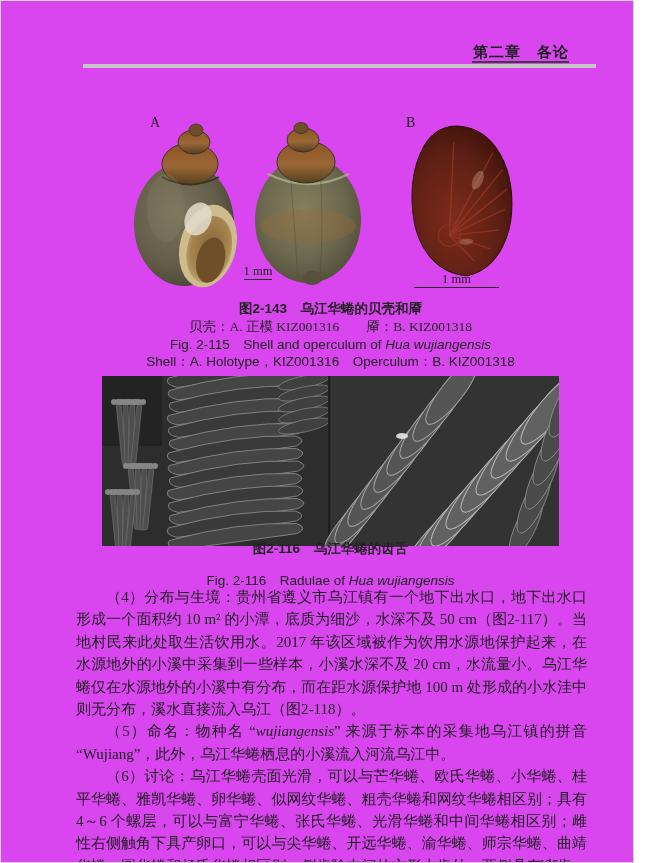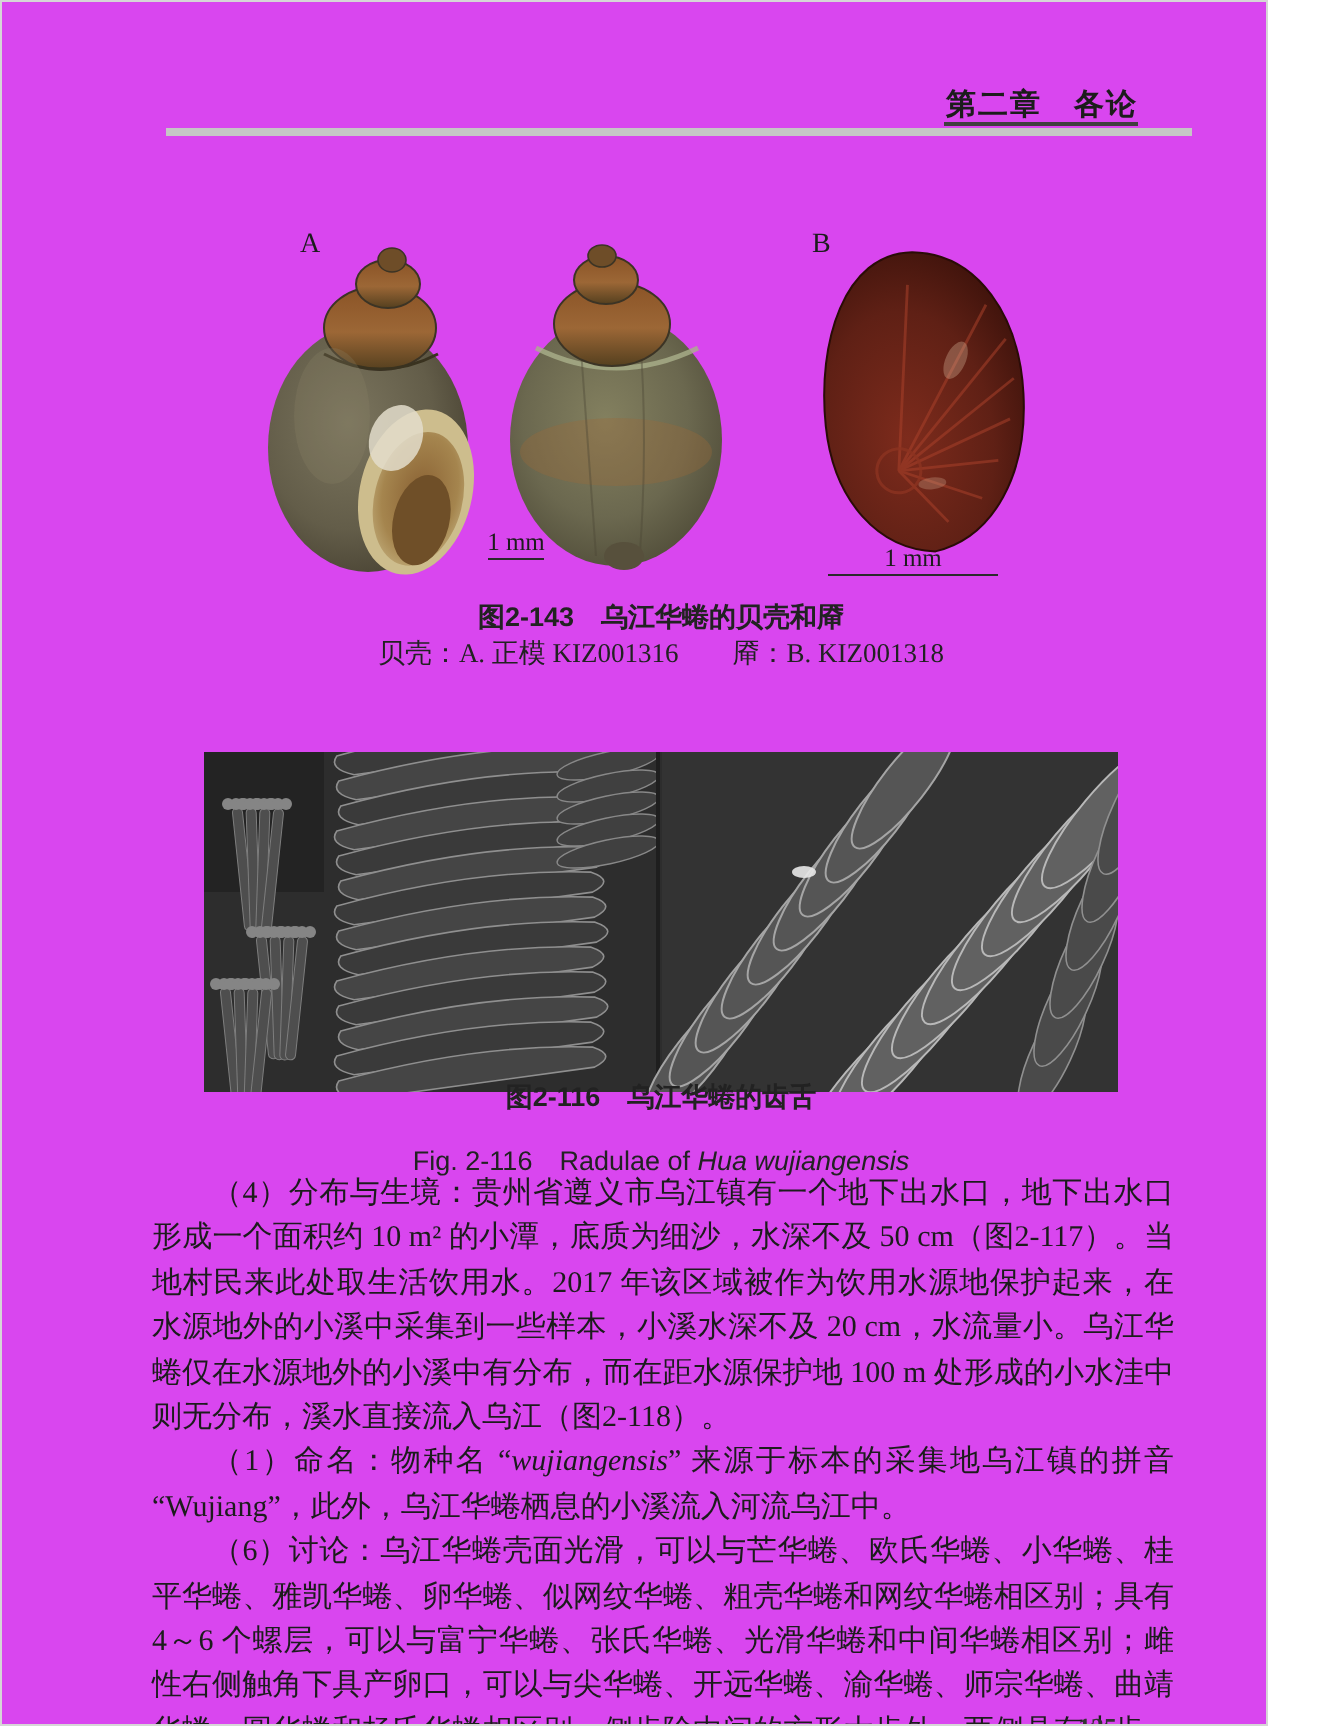--- a/index.html
+++ b/index.html
@@ -135,20 +135,22 @@
     <span>1 mm</span>
     <div class="bar"></div>
   </div>
   <div class="scalebar scalebar-b">
     <span>1 mm</span>
     <div class="bar"></div>
   </div>
 
   <div class="cap bold cap-115-cn">图2-143　乌江华蜷的贝壳和厣</div>
   <div class="cap cap-115-cn2">贝壳：A. 正模 KIZ001316　　厣：B. KIZ001318</div>
+  <div class="cap cap-115-en"><span>Fig. 2-115　Shell and operculum of </span><i>Hua wujiangensis</i></div>
+  <div class="cap cap-115-en2">Shell：A. Holotype，KIZ001316　Operculum：B. KIZ001318</div>
 
   <svg id="sem-svg" class="sem-svg" viewBox="0 0 457 170" xmlns="http://www.w3.org/2000/svg">
       <rect x="0" y="0" width="457" height="170" fill="#2d2d2d"></rect>
       <rect x="0" y="0" width="60" height="70" fill="#232323"></rect>
       <rect x="14" y="28" width="5" height="62" rx="2.5" fill="#4e4e4e" stroke="#7e7e7e" stroke-width="0.5" transform="rotate(-6 14 28)"></rect>
       <circle cx="12" cy="26" r="3" fill="#858585"></circle>
       <circle cx="16" cy="26" r="3" fill="#858585"></circle>
       <circle cx="20" cy="26" r="3" fill="#858585"></circle>
       <rect x="21" y="28" width="5" height="62" rx="2.5" fill="#4e4e4e" stroke="#7e7e7e" stroke-width="0.5" transform="rotate(-2 21 28)"></rect>
       <circle cx="19" cy="26" r="3" fill="#858585"></circle>
@@ -270,18 +272,18 @@
       <ellipse cx="456" cy="54" rx="34" ry="10" fill="#4a4a4a" stroke="#909090" stroke-width="0.8" transform="rotate(-65 456 54)"></ellipse>
       <ellipse cx="464" cy="30" rx="34" ry="10" fill="#4a4a4a" stroke="#909090" stroke-width="0.8" transform="rotate(-65 464 30)"></ellipse>
       <ellipse cx="300" cy="60" rx="6" ry="3" fill="#e8e8e8" opacity="0.9"></ellipse>
     </svg>
 
   <div class="cap bold cap-116-cn">图2-116　乌江华蜷的齿舌</div>
   <div class="cap cap-116-en"><span>Fig. 2-116　Radulae of </span><i>Hua wujiangensis</i></div>
 
   <div class="bodytext">
     <p>（4）分布与生境：贵州省遵义市乌江镇有一个地下出水口，地下出水口形成一个面积约 10 m² 的小潭，底质为细沙，水深不及 50 cm（图2-117）。当地村民来此处取生活饮用水。2017 年该区域被作为饮用水源地保护起来，在水源地外的小溪中采集到一些样本，小溪水深不及 20 cm，水流量小。乌江华蜷仅在水源地外的小溪中有分布，而在距水源保护地 100 m 处形成的小水洼中则无分布，溪水直接流入乌江（图2-118）。</p>
-    <p><span>（1）命名：物种名 “</span><i>wujiangensis</i><span>” 来源于标本的采集地乌江镇的拼音 “Wujiang”，此外，乌江华蜷栖息的小溪流入河流乌江中。</span></p>
+    <p><span>（5）命名：物种名 “</span><i>wujiangensis</i><span>” 来源于标本的采集地乌江镇的拼音 “Wujiang”，此外，乌江华蜷栖息的小溪流入河流乌江中。</span></p>
     <p>（6）讨论：乌江华蜷壳面光滑，可以与芒华蜷、欧氏华蜷、小华蜷、桂平华蜷、雅凯华蜷、卵华蜷、似网纹华蜷、粗壳华蜷和网纹华蜷相区别；具有 4～6 个螺层，可以与富宁华蜷、张氏华蜷、光滑华蜷和中间华蜷相区别；雌性右侧触角下具产卵口，可以与尖华蜷、开远华蜷、渝华蜷、师宗华蜷、曲靖华蜷、圆华蜷和杨氏华蜷相区别；侧齿除中间的方形大齿外，两侧具有小齿，可以与刘氏华蜷相区别；外缘齿由 8 个小齿组成，可以与昆明华蜷和特氏华蜷相区别。</p>
   </div>
 
   <div class="pagenum">135</div>
 </div>
 
 </body></html>

